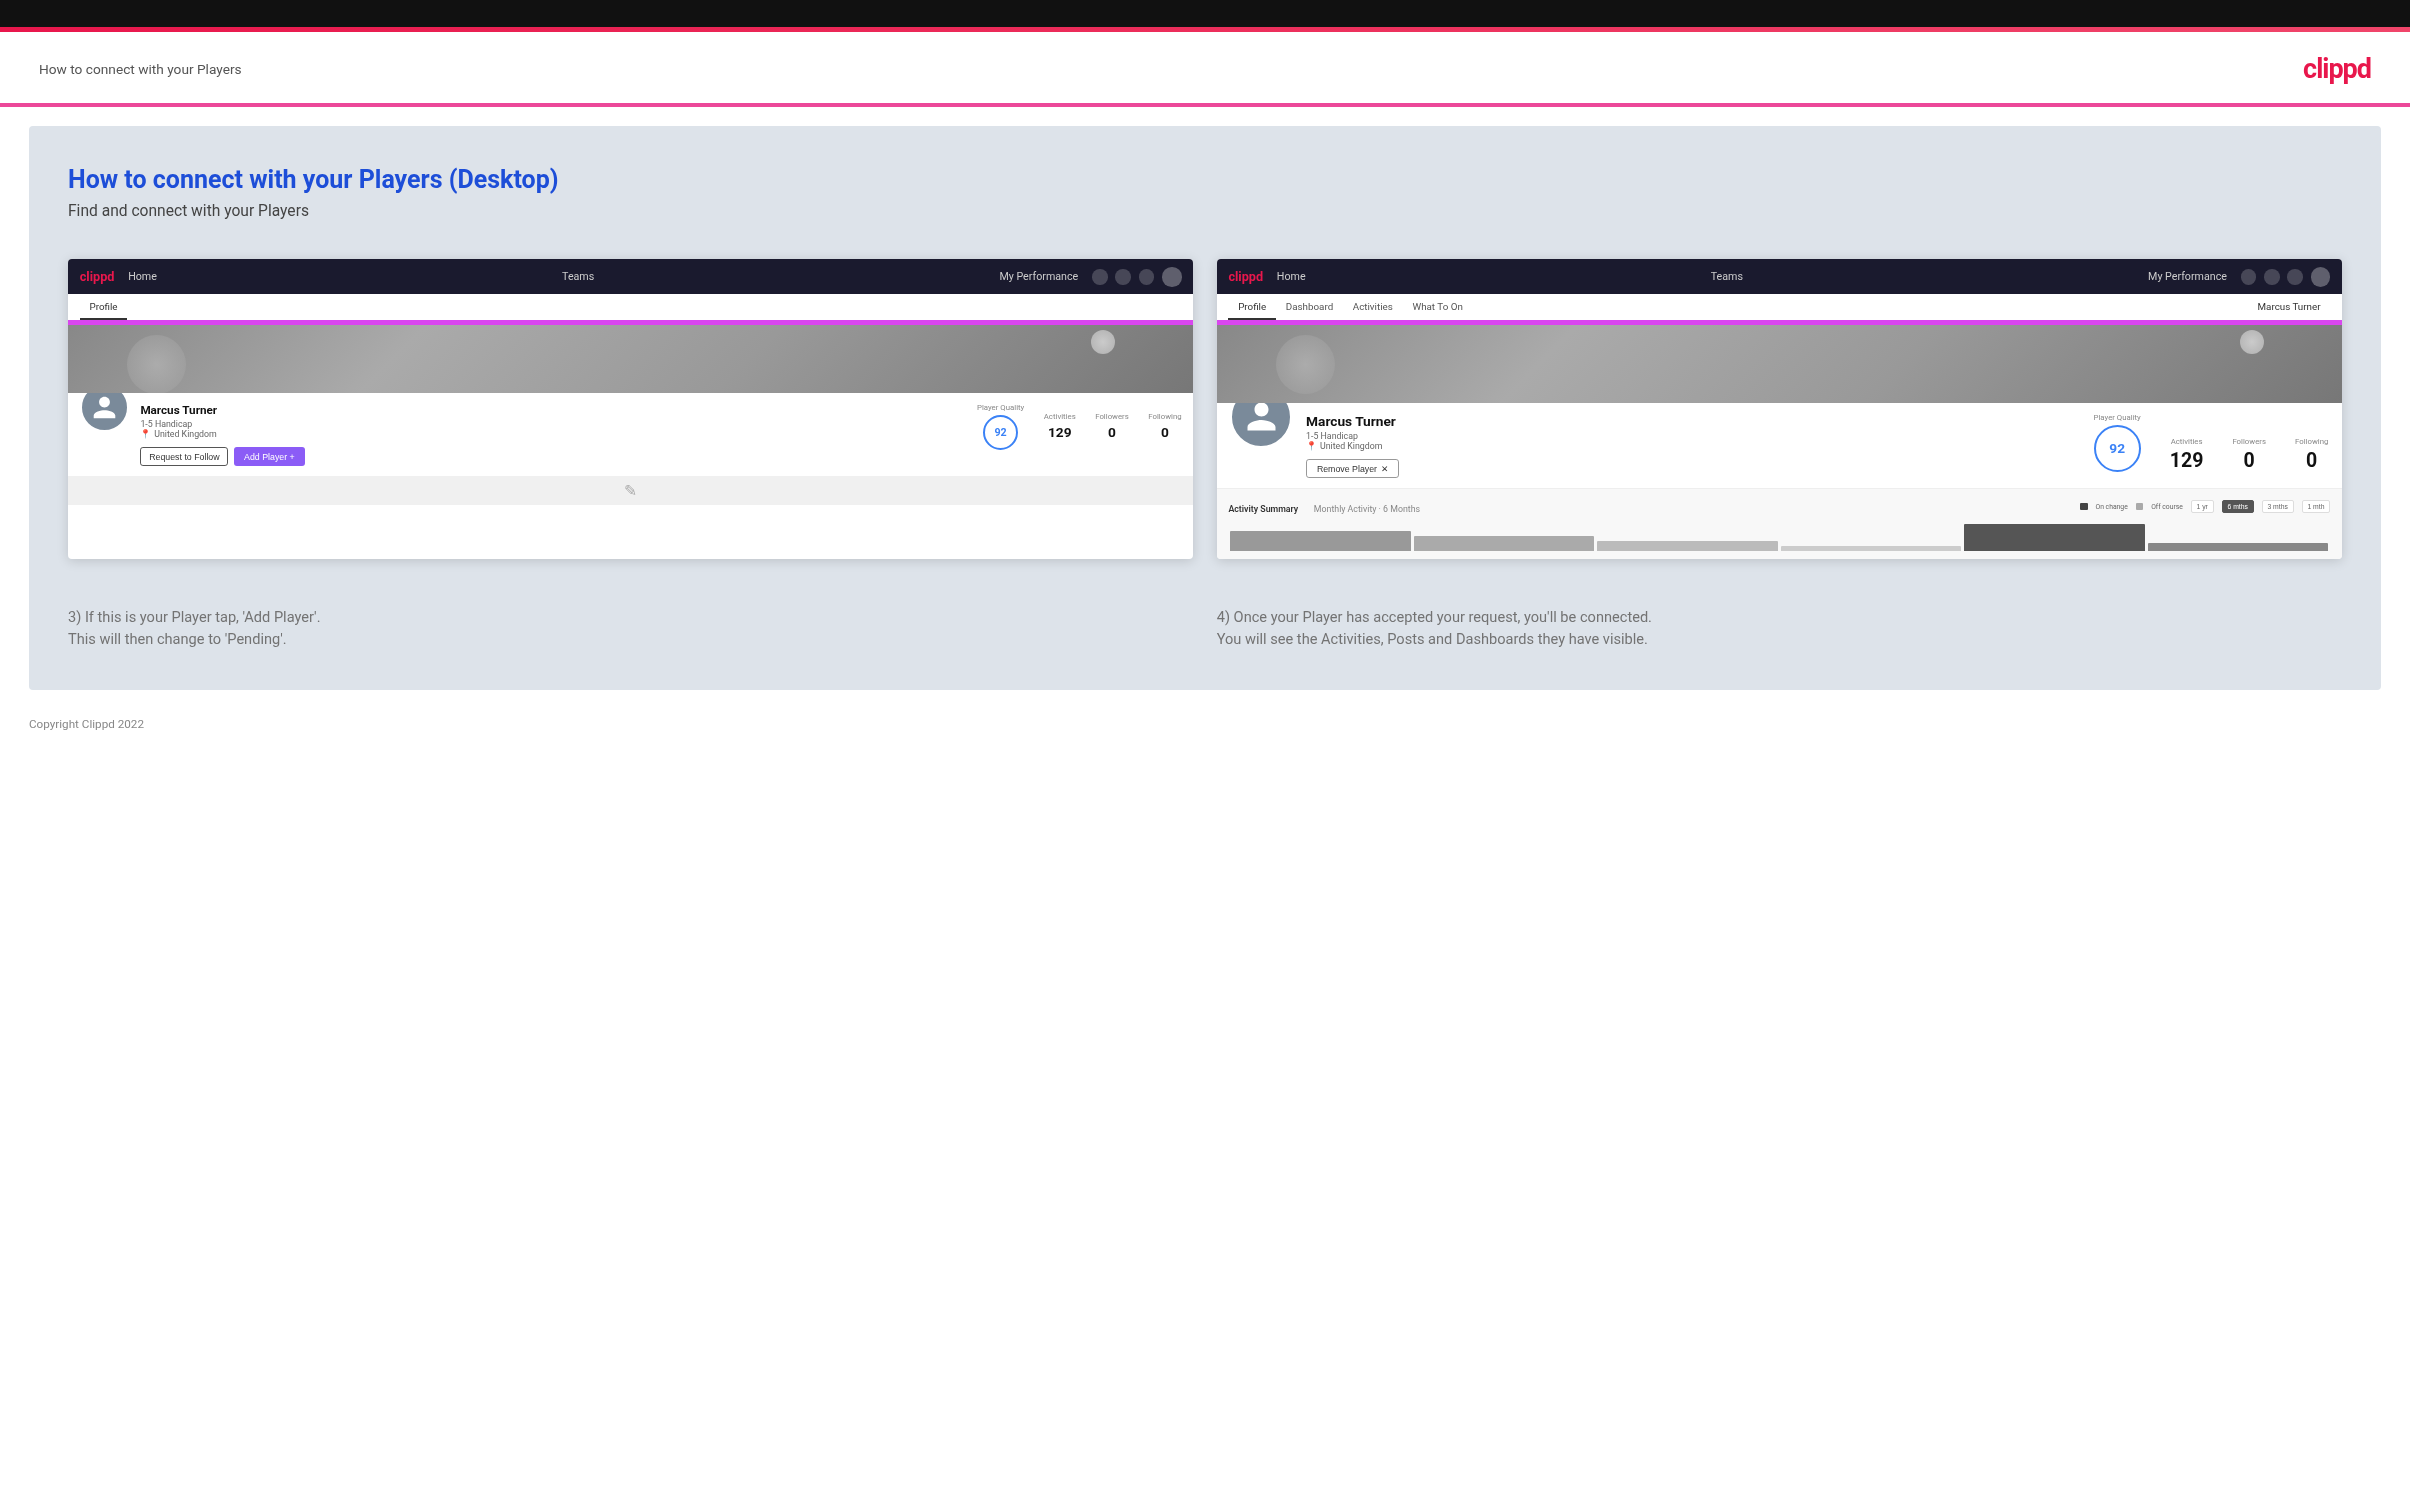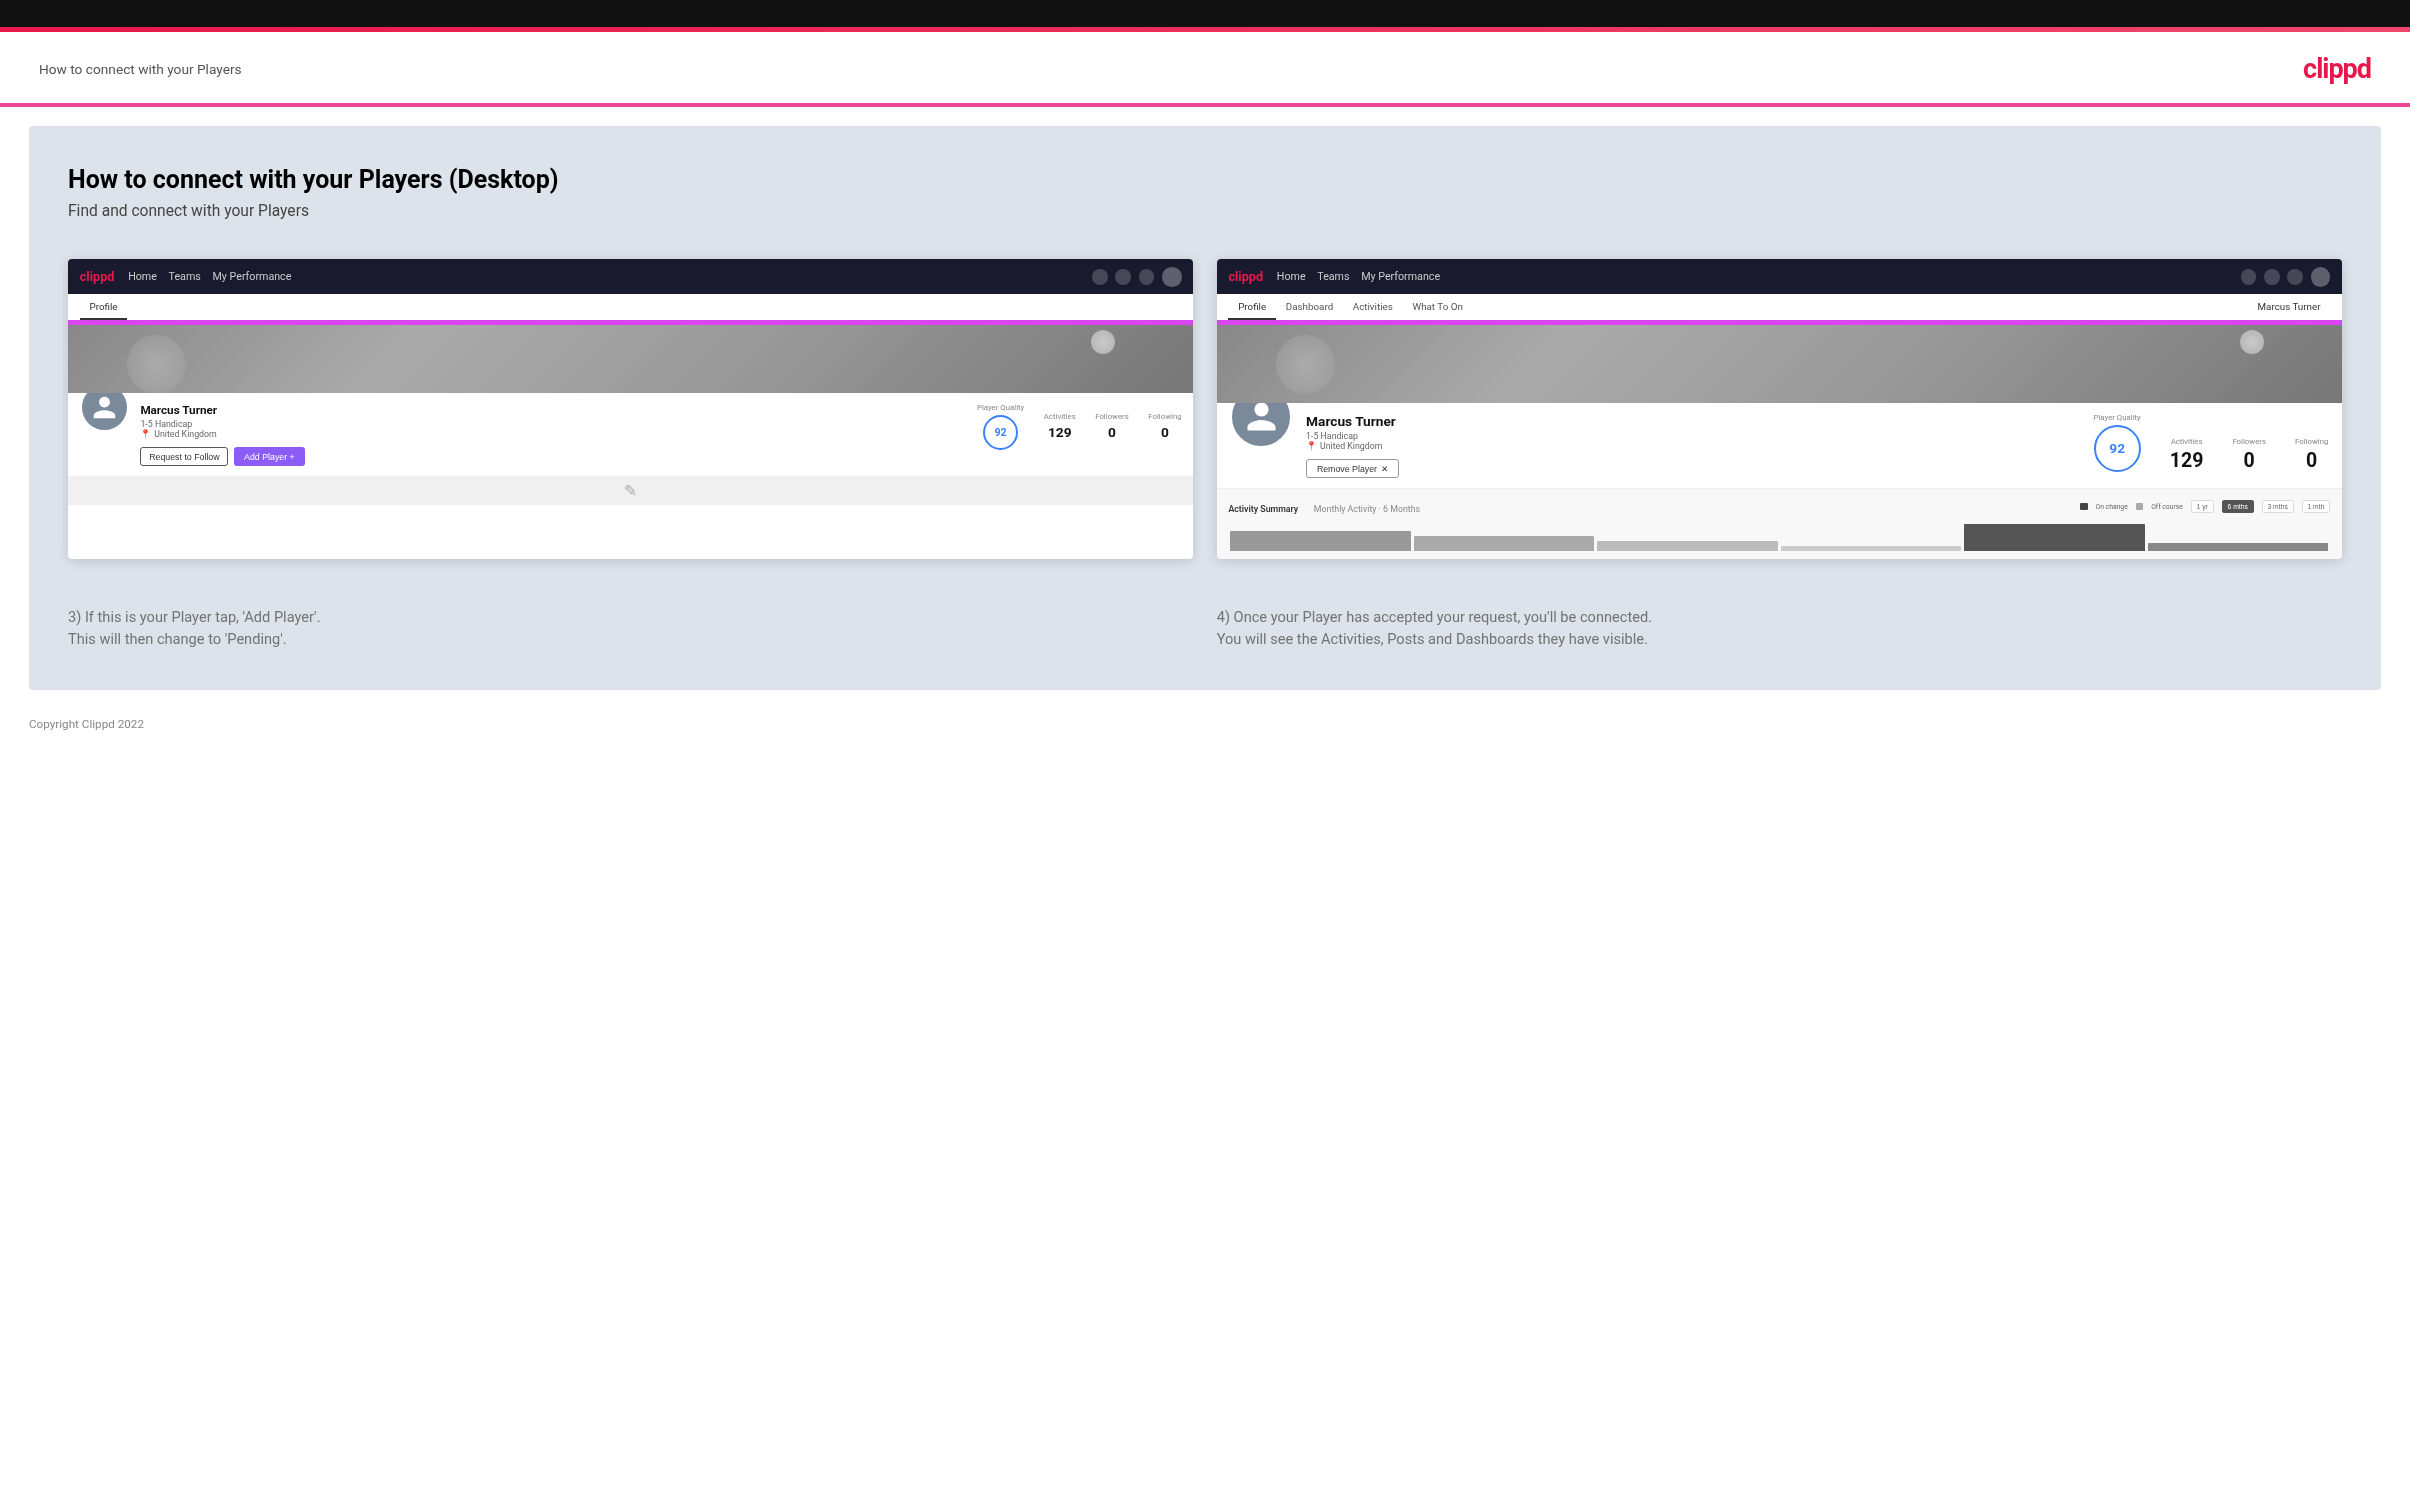--- a/index.html
+++ b/index.html
@@ -43,21 +43,21 @@
     .main-content {
       background: #dde3ea;
       margin: 19.5px 29px;
       padding: 39px 39px 29px 39px;
       border-radius: 3.9px;
     }
 
     .page-title {
       font-size: 25px;
       font-weight: 700;
-      color: #000000;
+      color: #1d4ed8;
       margin-bottom: 7.8px;
     }
     .page-subtitle {
       font-size: 15.6px;
       color: #444;
       margin-bottom: 39px;
     }
 
     
     .screenshots-row {
@@ -85,20 +85,21 @@
     }
     .app-nav-logo {
       font-size: 12.7px;
       font-weight: 700;
       color: #e8174c;
     }
     .app-nav-links {
       display: flex;
       gap: 11.7px;
       flex: 1;
+      justify-content: space-between;
     }
     .app-nav-link {
       font-size: 10.7px;
       color: #ccc;
       cursor: pointer;
     }
     .app-nav-icons {
       display: flex;
       gap: 7.8px;
       align-items: center;

